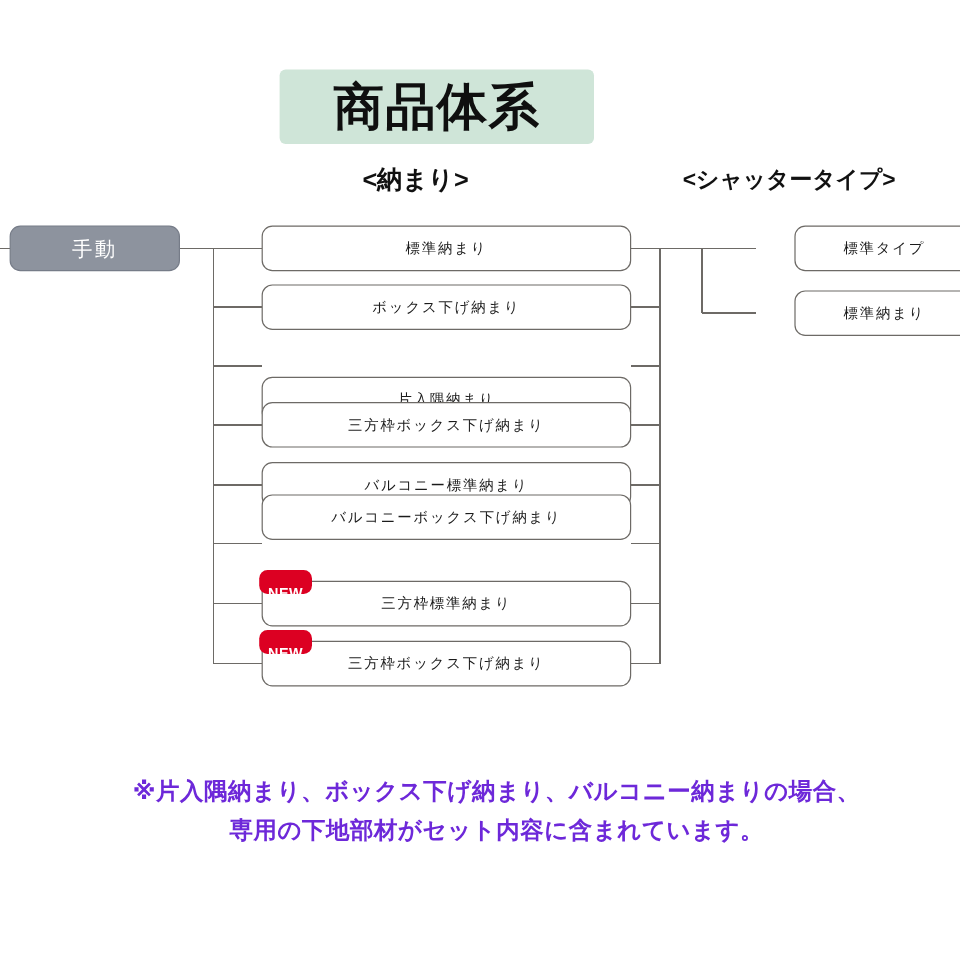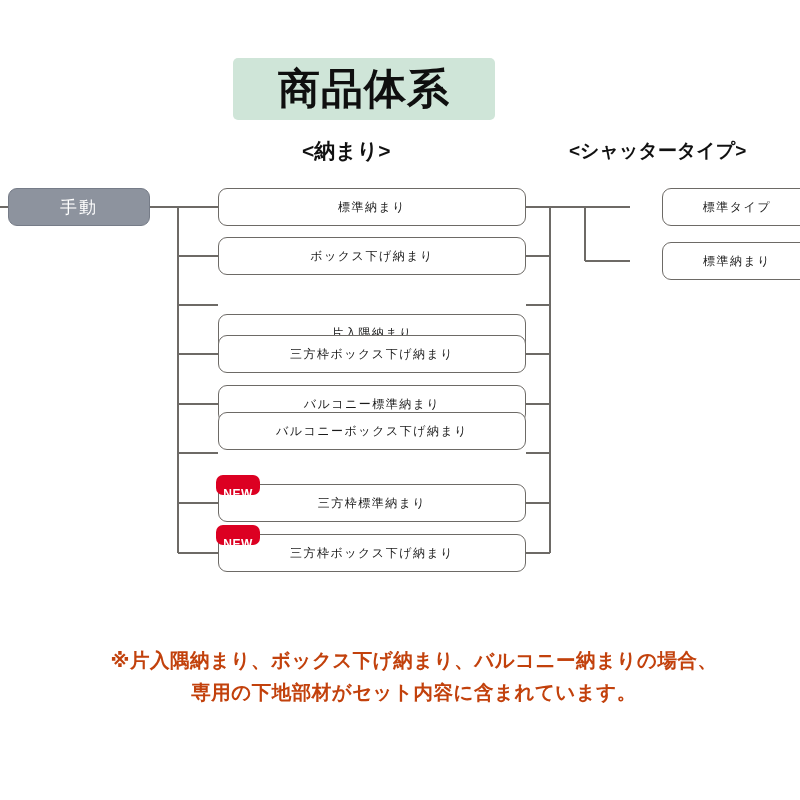--- a/index.html
+++ b/index.html
@@ -141,21 +141,21 @@
     position: absolute;
     left: 0;
     top: 644px;
     width: 800px;
     text-align: center;
   }
   .footnote .fn-line {
     display: block;
     font-size: 19.5px;
     font-weight: bold;
-    color: #c2410c;
+    color: #6d28d9;
     letter-spacing: 0.5px;
     line-height: 32px;
     white-space: nowrap;
     padding-left: 28px;
   }
 </style>
 </head>
 <body>
 
 <div id="canvas">

